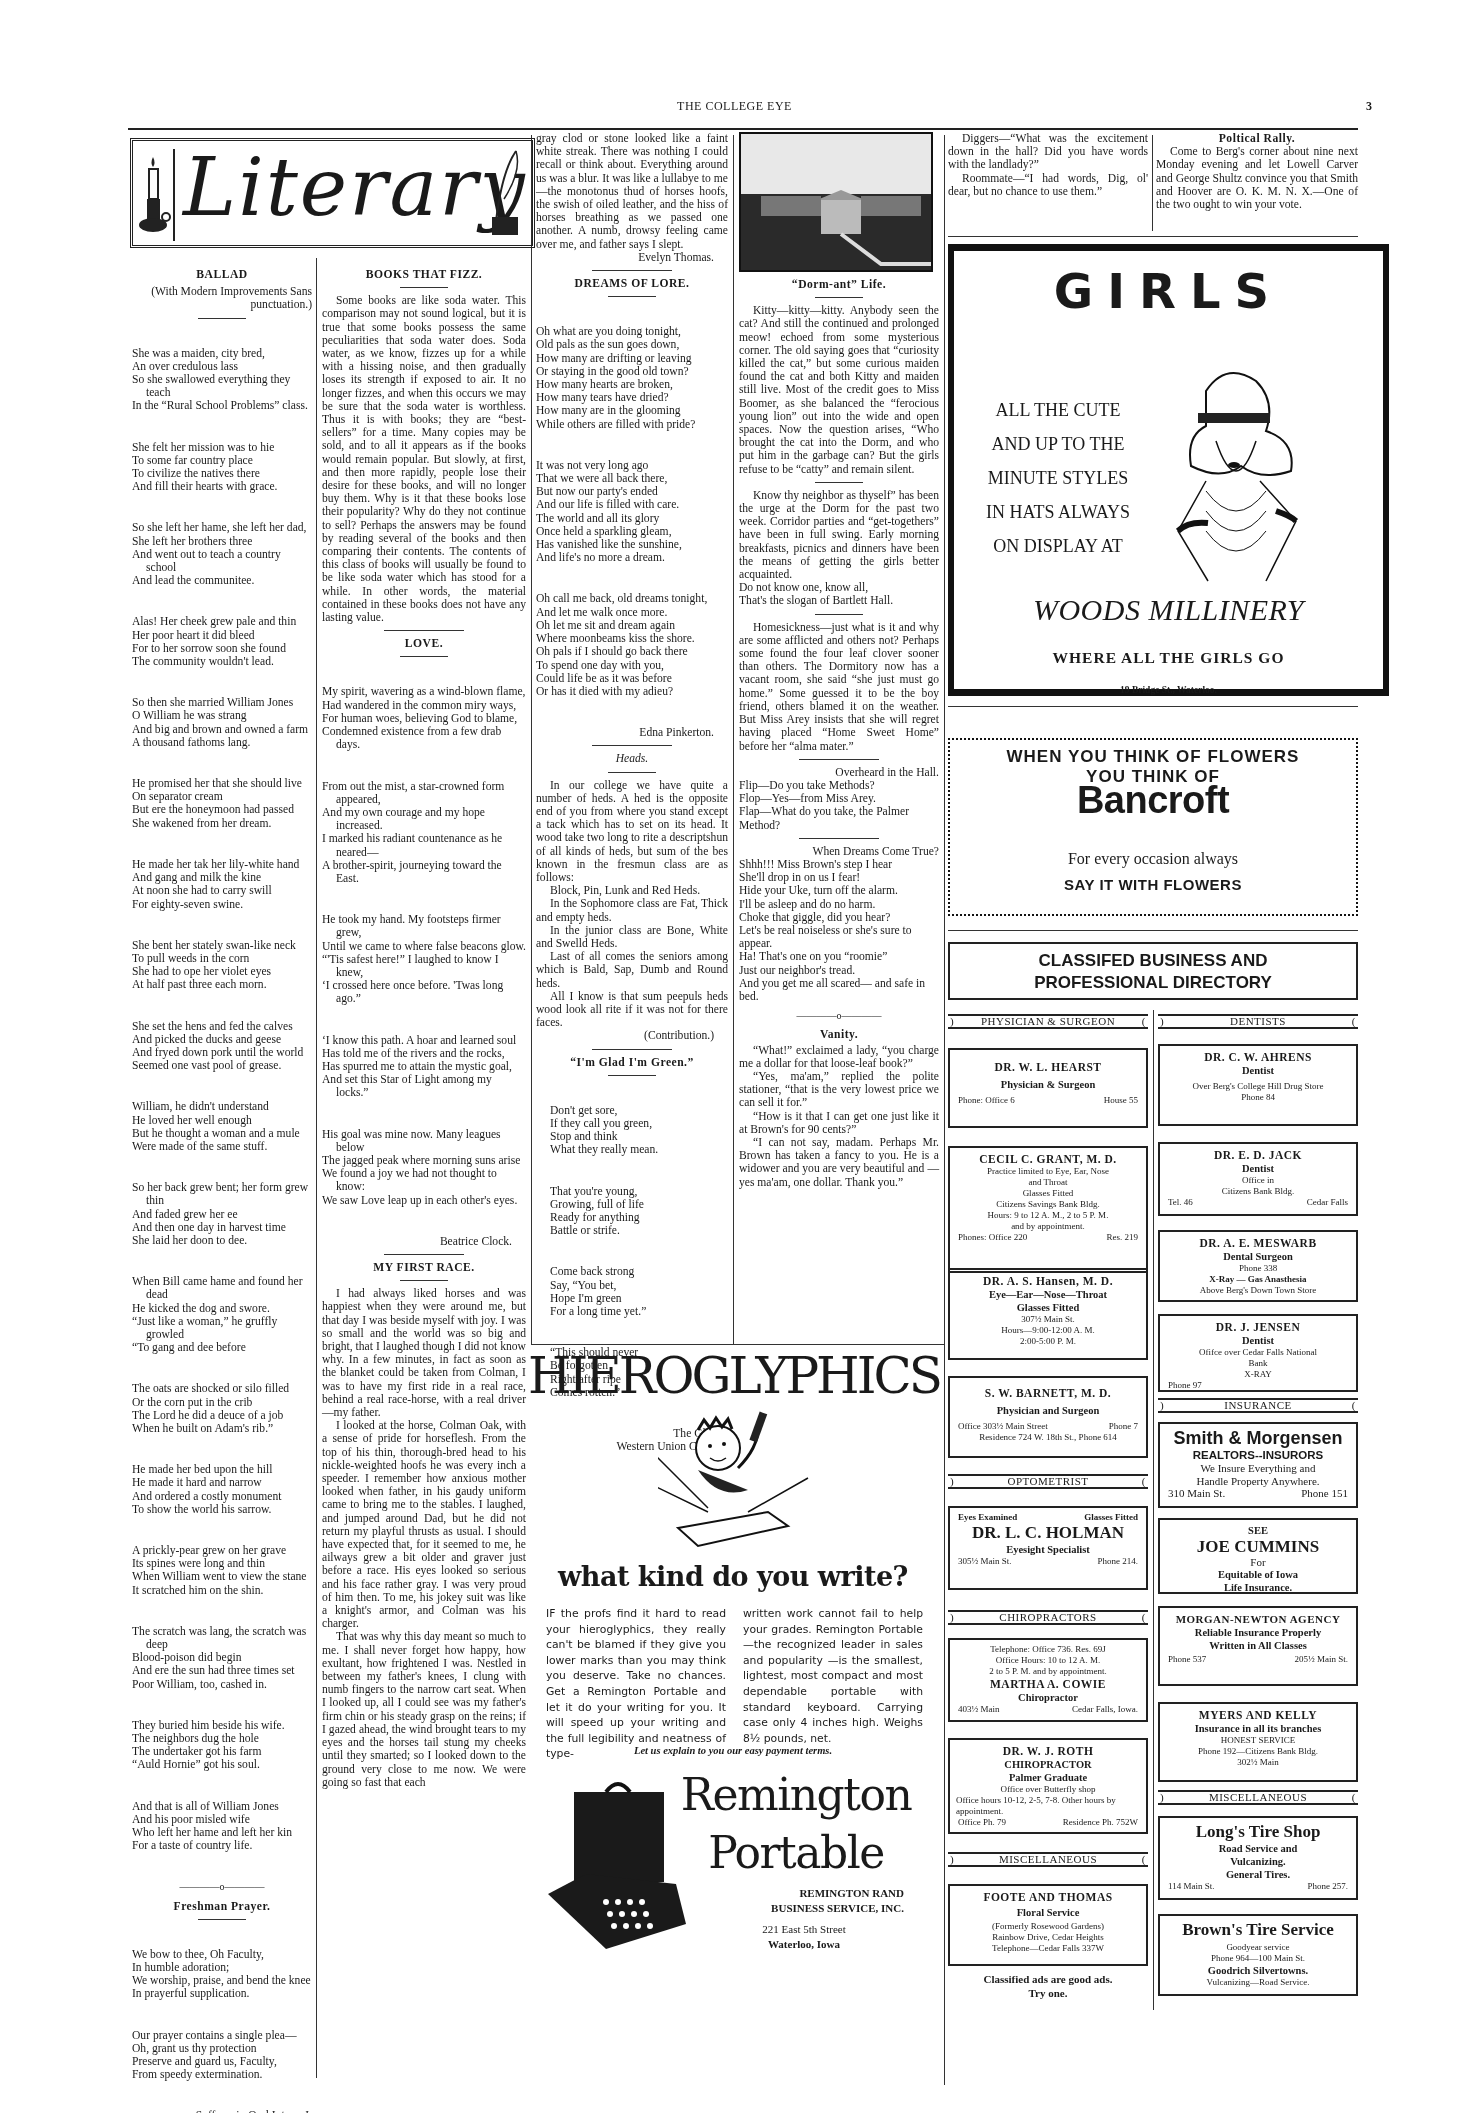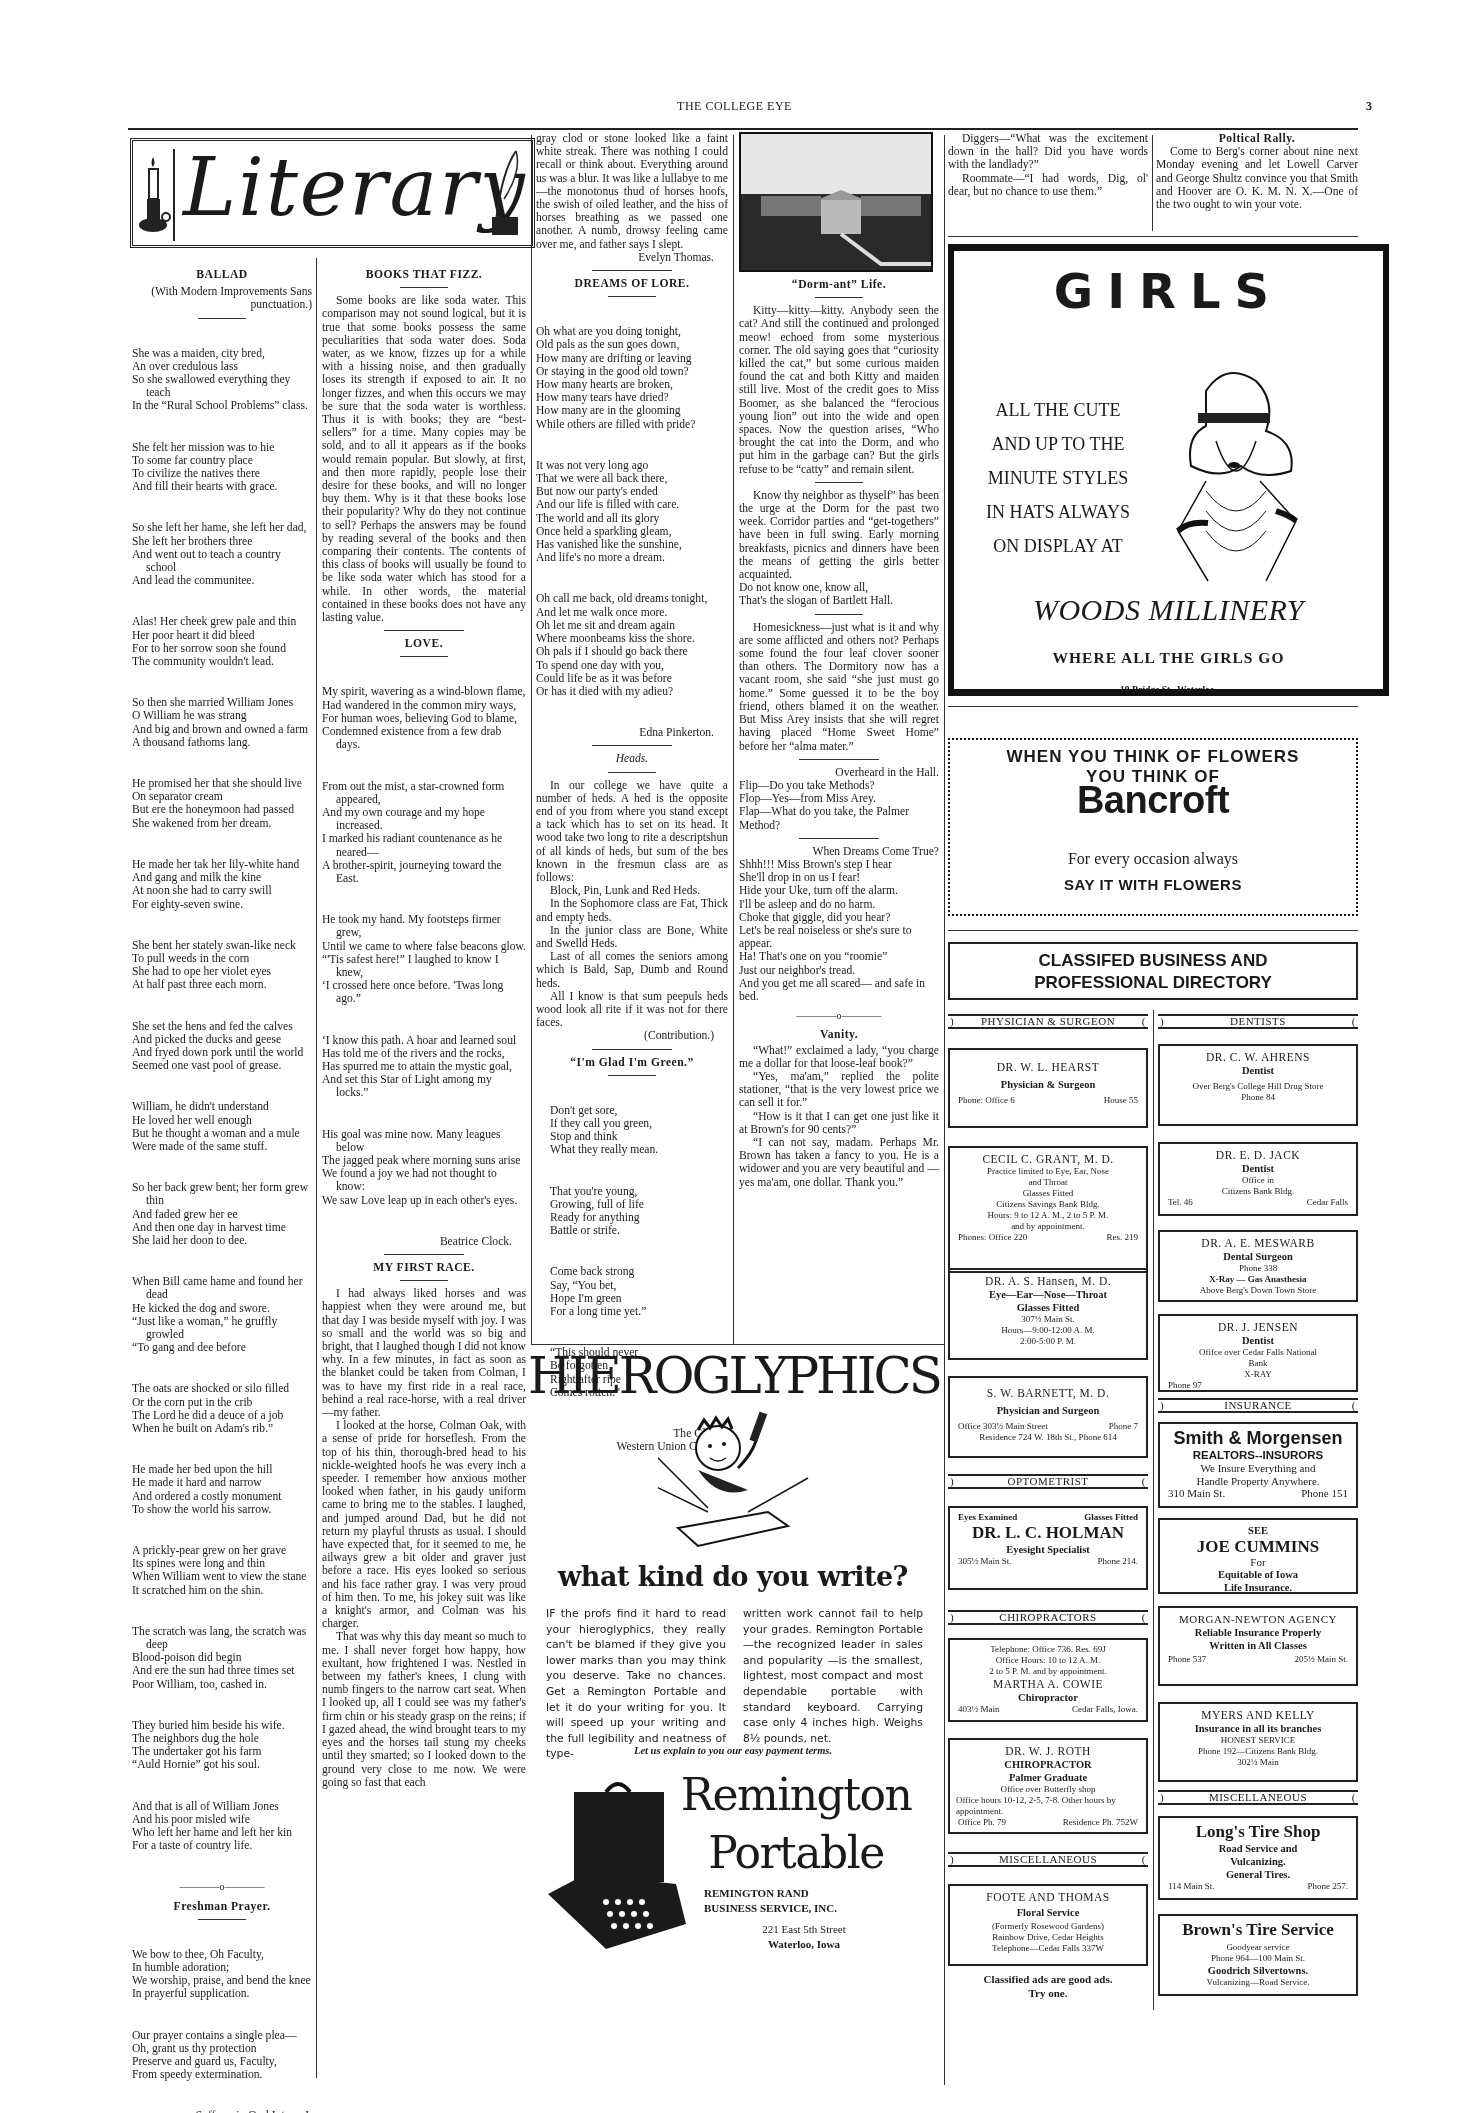--- a/index.html
+++ b/index.html
@@ -36,32 +36,32 @@
   .ad-bancroft{left:948px;top:738px;width:410px;height:178px;border:2px dotted #111}
   .bc-1{position:absolute;left:0;width:100%;text-align:center;font-weight:bold;font-family:"Liberation Sans",sans-serif;font-size:17px;letter-spacing:1px}
   .bc-brand{position:absolute;left:0;width:100%;top:54px;text-align:center;font-family:"Liberation Sans",sans-serif;font-weight:bold;font-size:38px;letter-spacing:-0.5px}
   .bc-2{position:absolute;left:0;width:100%;top:112px;text-align:center;font-size:16px}
   .bc-3{position:absolute;left:0;width:100%;top:138px;text-align:center;font-weight:bold;font-family:"Liberation Sans",sans-serif;font-size:15px;letter-spacing:0.5px}
   .dir-head{left:948px;top:942px;width:410px;height:58px;border:2px solid #222;text-align:center;font-family:"Liberation Sans",sans-serif;font-weight:bold;font-size:17px;line-height:22px;padding-top:6px}
   .cat{position:absolute;height:15px;border-top:2px solid #222;border-bottom:2px solid #222;font-size:11px;line-height:11px;text-align:center;letter-spacing:0.5px}
   .cat .l{position:absolute;left:2px;top:0}
   .cat .r{position:absolute;right:2px;top:0}
   .card{position:absolute;border:2px solid #222;text-align:center;font-size:9px;line-height:11px;padding-top:4px}
-  .card .nm{font-weight:normal;font-size:11.5px;line-height:14px;letter-spacing:0.5px}
+  .card .nm{font-weight:bold;font-size:11.5px;line-height:14px;letter-spacing:0.5px}
   .card .bd{font-weight:bold;font-size:10.5px;line-height:13px}
   .card .row{display:flex;justify-content:space-between;padding:0 8px}
   .card .big{font-family:"Liberation Sans",sans-serif;font-weight:bold;font-size:17px;line-height:20px}
   .remington{left:528px;top:1344px;width:410px;height:740px}
   .hiero{position:absolute;left:0;width:410px;top:0;font-family:"DejaVu Serif",serif;font-size:50px;line-height:64px;letter-spacing:-3px;text-align:center}
   .rem-art{position:absolute;left:130px;top:64px;width:160px;height:160px}
   .rem-q{position:absolute;left:0;width:410px;top:226px;text-align:center;font-family:"DejaVu Serif",serif;font-weight:bold;font-size:27px;letter-spacing:-0.5px}
   .rem-body{position:absolute;top:262px;width:180px;font-family:"DejaVu Sans",sans-serif;font-size:10.8px;line-height:15.6px;text-align:justify}
   .rem-cta{position:absolute;left:0;width:410px;top:400px;text-align:center;font-style:italic;font-weight:bold;font-size:10.5px}
   .rem-brand{position:absolute;left:138px;top:422px;font-family:"DejaVu Serif",serif;font-size:44px;line-height:58px;letter-spacing:-1.5px;text-align:center;width:260px}
-  .rem-co{position:absolute;left:176px;top:542px;width:200px;text-align:left;font-weight:bold;font-size:11px;line-height:15px}
+  .rem-co{position:absolute;left:176px;top:542px;width:200px;text-align:right;font-weight:bold;font-size:11px;line-height:15px}
   .rem-addr{position:absolute;left:176px;top:578px;width:200px;text-align:center;font-size:11px;line-height:15px}
   .typewriter{position:absolute;left:18px;top:430px;width:150px;height:180px}
 </style>
 </head>
 <body>
 
 <div class="abs masthead">
   <div class="mh-title">THE COLLEGE EYE</div>
   <div class="mh-page">3</div>
 </div>

